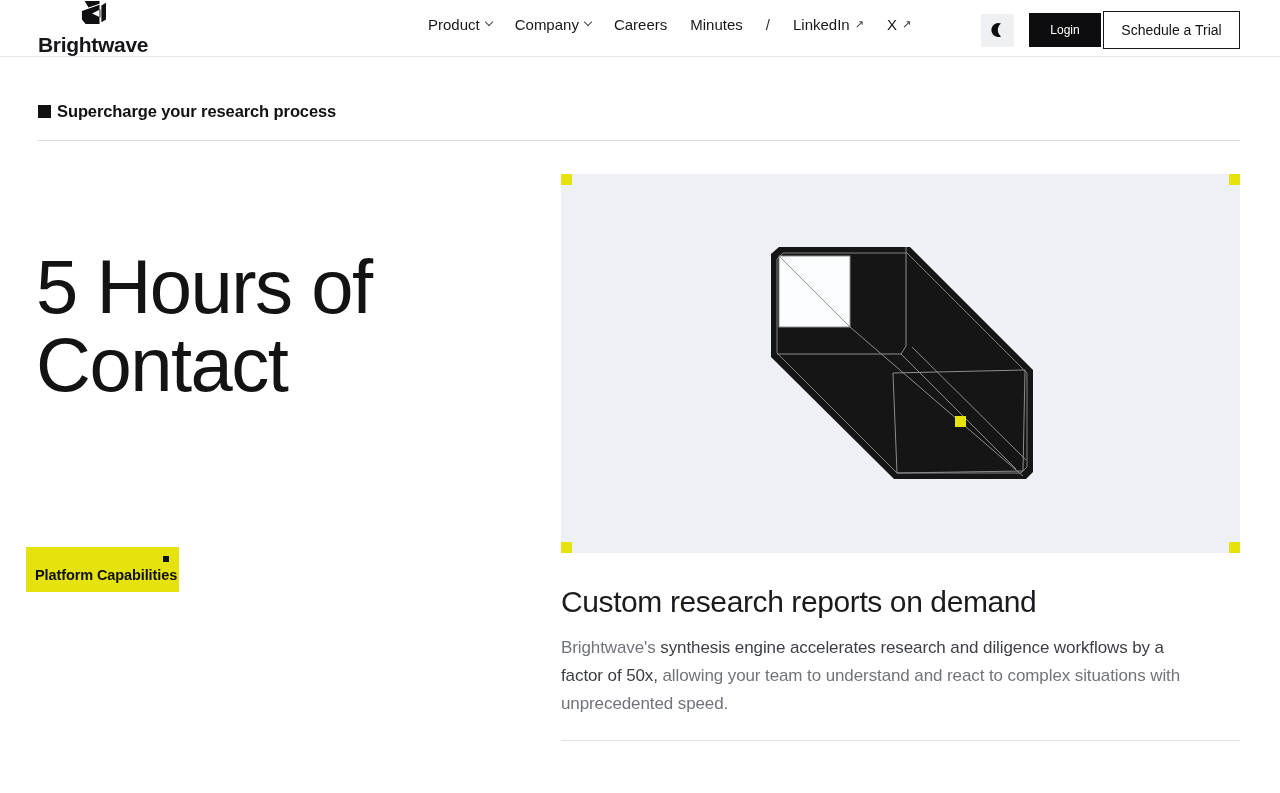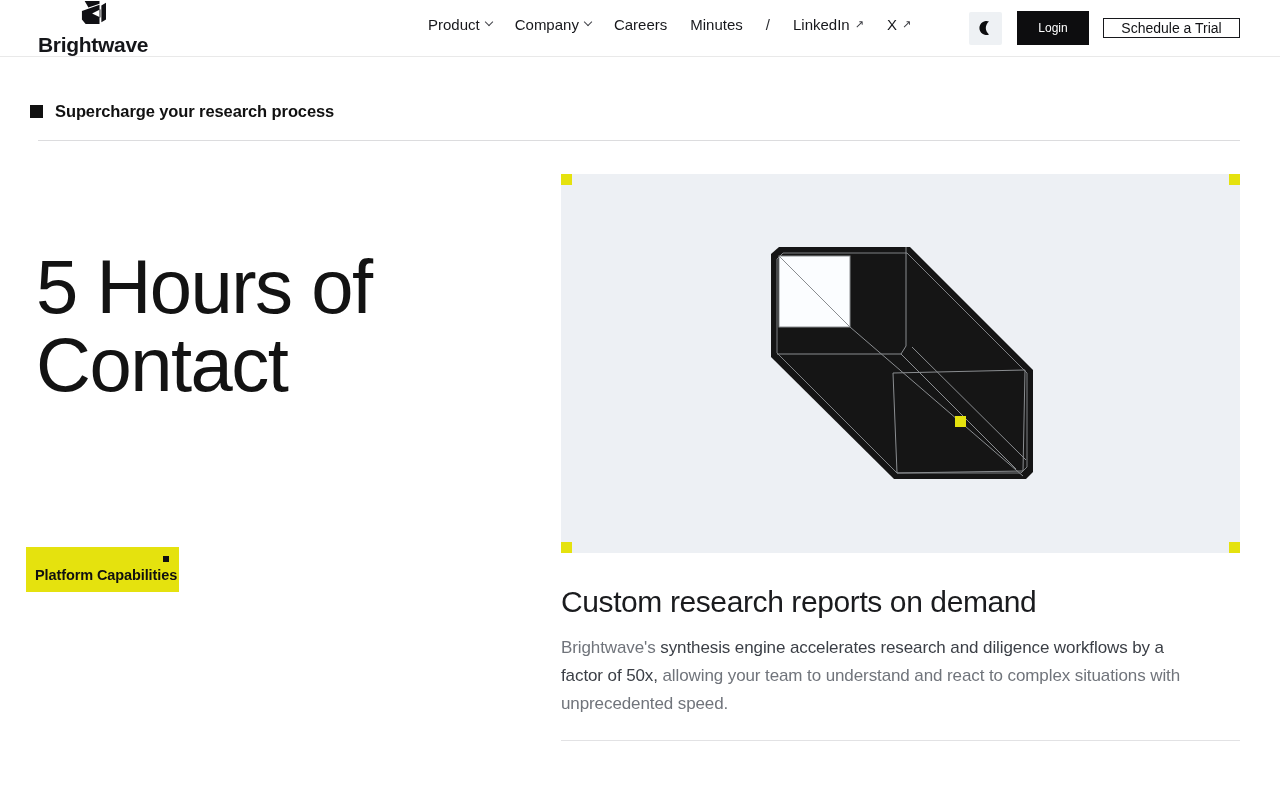--- a/index.html
+++ b/index.html
@@ -17,24 +17,24 @@
   .brand{position:absolute;left:38px;top:0;height:57px;display:flex;align-items:center;gap:8px;cursor:pointer;text-decoration:none;color:var(--ink);flex-direction:column;}
   .brand-name{font-size:21px;font-weight:600;letter-spacing:-0.3px;color:#15161a;}
   .main-nav{position:absolute;left:428px;top:0;height:48px;display:flex;align-items:center;gap:23px;}
   .nav-link{display:flex;align-items:center;gap:6px;font-size:15px;font-weight:500;color:#17181c;text-decoration:none;cursor:pointer;}
   .chev{display:inline-block;width:6px;height:6px;border-right:1.6px solid #43444a;border-bottom:1.6px solid #43444a;transform:rotate(45deg);margin-top:-4px;}
   .nav-sep{font-size:15px;color:#2a2b30;font-weight:400;}
   .ext-arrow{font-size:11px;color:#3c3d43;margin-left:-1px;margin-top:1px;}
   .header-actions{position:absolute;right:40px;top:11px;display:flex;align-items:center;}
   .theme-btn{width:33px;height:33px;background:#eef1f4;border:none;display:flex;align-items:center;justify-content:center;cursor:pointer;border-radius:2px;}
   .login-btn{margin-left:15px;width:72px;height:34px;background:#0d0d0f;color:#fff;border:none;font-size:12px;font-weight:400;font-family:inherit;cursor:pointer;}
-  .trial-btn{margin-left:14px;width:137px;height:20px;background:#fff;color:#121316;border:1px solid #17181c;font-size:14px;font-weight:500;font-family:inherit;cursor:pointer;}
+  .trial-btn{margin-left:2px;width:137px;height:38px;background:#fff;color:#121316;border:1px solid #17181c;font-size:14px;font-weight:500;font-family:inherit;cursor:pointer;}
 
   
-  .eyebrow-row{position:absolute;left:30px;top:102px;display:flex;align-items:center;gap:12px;}
+  .eyebrow-row{position:absolute;left:38px;top:102px;display:flex;align-items:center;gap:6px;}
   .square-bullet{width:13px;height:13px;background:#111;}
   .eyebrow-text{font-size:16.5px;font-weight:700;letter-spacing:-0.1px;color:#111;}
   .rule{position:absolute;height:1px;background:#dcdcde;}
   .rule-top{left:38px;top:140px;width:1202px;}
   .rule-bottom{left:561px;top:740px;width:679px;background:#e2e2e4;}
 
   
   .headline{position:absolute;left:36px;top:248px;font-size:76px;line-height:78px;font-weight:500;letter-spacing:-1.5px;color:#131313;}
   .cta{position:absolute;left:26px;top:547px;width:153px;height:45px;background:var(--accent);cursor:pointer;display:block;}
   .cta-label{position:absolute;left:9px;bottom:9px;font-size:14.5px;font-weight:700;letter-spacing:-0.1px;color:#101010;}

